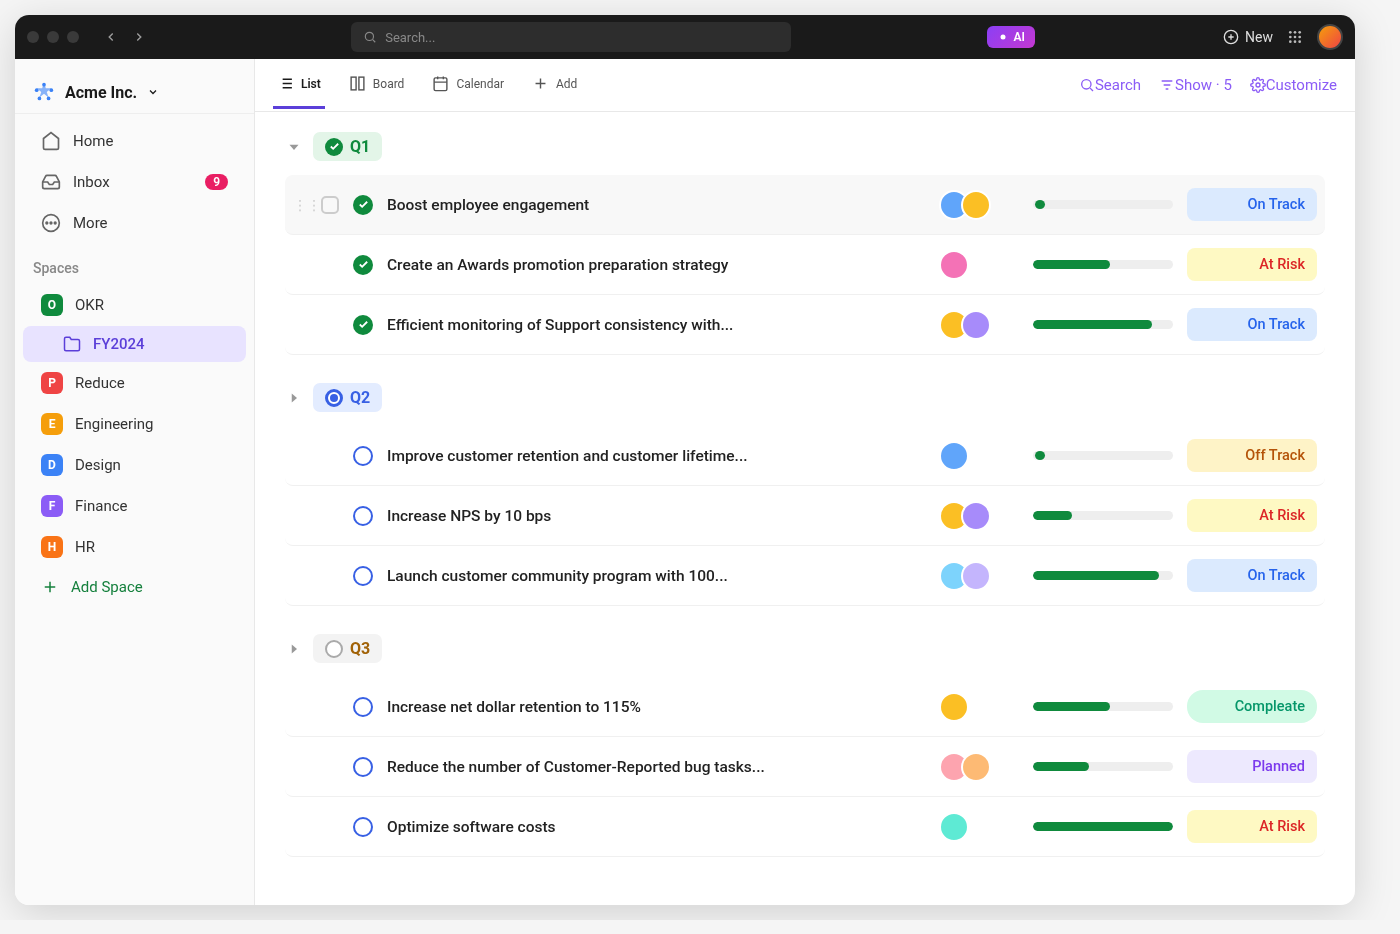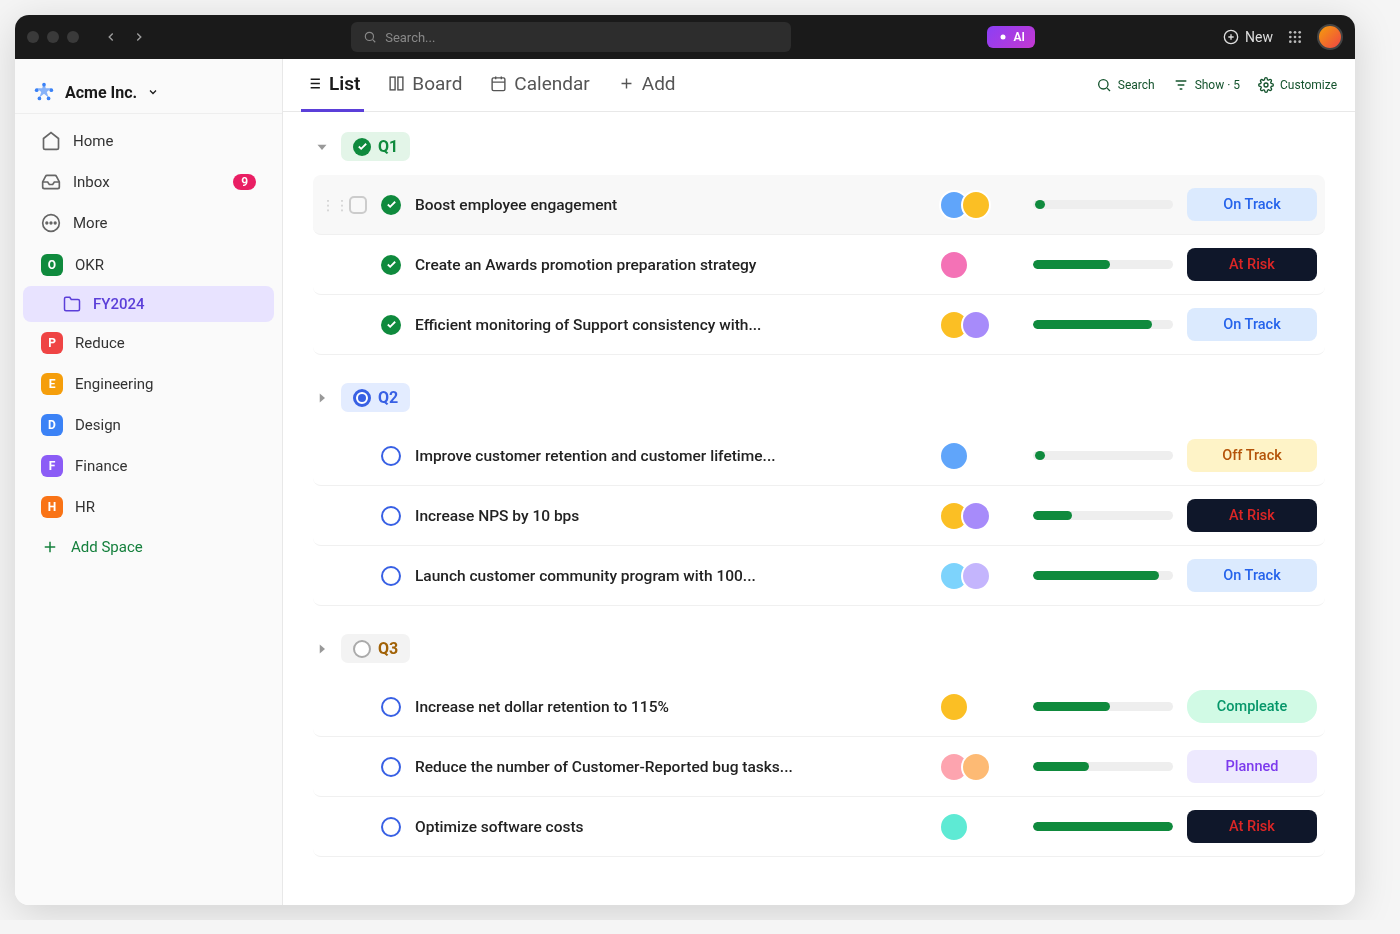--- a/index.html
+++ b/index.html
@@ -10,39 +10,39 @@
 .traffic-light { width: 12px; height: 12px; border-radius: 50%; background: #3a3a3a; }
 .nav-arrows { display: flex; gap: 4px; margin-right: 12px; }
 .nav-arrow { width: 24px; height: 24px; display: flex; align-items: center; justify-content: center; color: #999; cursor: pointer; border-radius: 4px; }
 .searchbar { flex: 1; max-width: 440px; margin: 0 auto; height: 30px; background: #2d2d2d; border-radius: 6px; display: flex; align-items: center; padding: 0 12px; color: #888; gap: 8px; font-size: 13px; }
 .ai-badge { background: linear-gradient(135deg, #8b3ff5, #c438d1); color: #fff; padding: 4px 10px; border-radius: 6px; font-size: 12px; font-weight: 600; display: flex; align-items: center; gap: 4px; margin-left: 8px; }
 .titlebar-right { display: flex; align-items: center; gap: 14px; margin-left: auto; }
 .new-btn { display: flex; align-items: center; gap: 6px; color: #ddd; font-size: 14px; cursor: pointer; }
 .grid-icon { color: #bbb; cursor: pointer; }
 .avatar-top { width: 26px; height: 26px; border-radius: 50%; background: linear-gradient(135deg, #f59e0b, #ef4444); border: 2px solid #444; }
 .body { flex: 1; display: flex; overflow: hidden; }
-.sidebar { width: 268px; border-right: 1px solid #e8e8e8; background: #fafafa; display: flex; flex-direction: column; padding: 12px 0; }
+.sidebar { width: 240px; border-right: 1px solid #e8e8e8; background: #fafafa; display: flex; flex-direction: column; padding: 12px 0; }
 .workspace-header { display: flex; align-items: center; gap: 10px; padding: 10px 18px; font-weight: 700; font-size: 16px; color: #1a1a1a; cursor: pointer; border-bottom: 1px solid #eee; margin-bottom: 6px; }
 .logo-icon { width: 22px; height: 22px; }
 .nav-item { display: flex; align-items: center; gap: 12px; padding: 10px 18px; font-size: 15px; color: #333; cursor: pointer; border-radius: 8px; margin: 1px 8px; }
 .nav-icon { width: 20px; height: 20px; color: #666; }
 .badge { background: #e91e63; color: #fff; border-radius: 12px; padding: 1px 8px; font-size: 12px; font-weight: 600; margin-left: auto; }
 .section-label { padding: 16px 18px 8px; font-size: 14px; color: #888; font-weight: 500; }
 .space-item { display: flex; align-items: center; gap: 12px; padding: 9px 18px; font-size: 15px; color: #333; cursor: pointer; border-radius: 8px; margin: 1px 8px; }
 .space-item.active { background: #e8e3ff; color: #5b3fd9; font-weight: 500; }
 .space-item.active.indent { padding-left: 40px; }
 .space-icon { width: 22px; height: 22px; border-radius: 6px; display: flex; align-items: center; justify-content: center; color: #fff; font-size: 12px; font-weight: 700; flex-shrink: 0; }
 .folder-icon { color: #5b3fd9; width: 18px; height: 18px; }
 .add-space { color: #15803d; }
 .main { flex: 1; display: flex; flex-direction: column; overflow: hidden; }
 .toolbar { height: 53px; border-bottom: 1px solid #e8e8e8; display: flex; align-items: center; padding: 0 18px; gap: 20px; }
-.view-tab { display: flex; align-items: center; gap: 7px; font-size: 19px; color: #555; cursor: pointer; padding: 14px 4px; border-bottom: 3px solid transparent; }
+.view-tab { display: flex; align-items: center; gap: 7px; font-size: 12px; color: #555; cursor: pointer; padding: 14px 4px; border-bottom: 3px solid transparent; }
 .view-tab.active { color: #1a1a1a; font-weight: 600; border-bottom-color: #5b3fd9; }
 .toolbar-right { margin-left: auto; display: flex; align-items: center; gap: 18px; }
-.toolbar-action { display: flex; align-items: center; gap: 6px; font-size: 12px; color: #14532d; cursor: pointer; }
+.toolbar-action { display: flex; align-items: center; font-size: 15px; color: #8b5cf6; cursor: pointer; }
 .content { flex: 1; overflow-y: auto; padding: 20px 30px; }
 .group { margin-bottom: 28px; }
 .group-header { display: flex; align-items: center; gap: 10px; margin-bottom: 14px; }
 .chevron { width: 18px; height: 18px; color: #999; cursor: pointer; }
 .group-badge { display: inline-flex; align-items: center; gap: 7px; padding: 5px 12px; border-radius: 7px; font-size: 16px; font-weight: 700; text-align: right; }
 .group-badge.q1 { background: #e3f5e8; color: #0f8a3d; }
 .group-badge.q2 { background: #e3ecff; color: #3860e4; }
 .group-badge.q3 { background: #f3f3f3; color: #a16207; }
 .status-dot { width: 18px; height: 18px; border-radius: 50%; display: inline-flex; align-items: center; justify-content: center; }
 .status-dot.complete { background: #0f8a3d; color: #fff; }
@@ -58,23 +58,23 @@
 .task-status { width: 20px; height: 20px; border-radius: 50%; flex-shrink: 0; }
 .task-status.complete { background: #0f8a3d; display: flex; align-items: center; justify-content: center; color: #fff; }
 .task-status.open { border: 2.5px solid #3860e4; }
 .task-title { flex: 1; font-size: 15.5px; color: #222; font-weight: 500; white-space: nowrap; overflow: hidden; text-overflow: ellipsis; }
 .assignees { display: flex; width: 80px; }
 .assignee { width: 30px; height: 30px; border-radius: 50%; border: 2px solid #fff; margin-left: -8px; }
 .assignee:first-child { margin-left: 0; }
 .progress-bar { width: 140px; height: 9px; background: #eee; border-radius: 5px; overflow: hidden; }
 .progress-fill { height: 100%; background: #0f8a3d; border-radius: 5px; }
 .progress-fill.dot { width: 10px; border-radius: 50%; margin-left: 2px; height: 9px; }
-.status-pill { width: 130px; padding: 8px 12px; border-radius: 8px; text-align: center; font-size: 14.5px; font-weight: 500; }
+.status-pill { width: 130px; padding: 8px 12px; border-radius: 8px; text-align: right; font-size: 14.5px; font-weight: 500; }
 .pill-ontrack { background: #dbeafe; color: #2563eb; }
-.pill-atrisk { background: #0f172a; color: #dc2626; }
+.pill-atrisk { background: #fef9c3; color: #dc2626; }
 .pill-offtrack { background: #fef3c7; color: #b45309; }
 .pill-complete { background: #d1fae5; color: #059669; border-radius: 16px; }
 .pill-planned { background: #ede9fe; color: #7c3aed; }
 svg { display: block; }
 </style>
 </head>
 <body>
 
 <div class="window">
 
@@ -178,20 +178,21 @@
                 <circle cx="12" cy="12" r="10"></circle>
                 <circle cx="7" cy="12" r="1" fill="currentColor"></circle>
                 <circle cx="12" cy="12" r="1" fill="currentColor"></circle>
                 <circle cx="17" cy="12" r="1" fill="currentColor"></circle>
               </svg>
             </span>
             <span>More</span>
           </div>
         </div>
 
+      <div class="section-label">Spaces</div>
       <div id="space-items">
           <div class="space-item">
             <span class="space-icon" style="background:#0f8a3d">O</span>
             <span>OKR</span>
           </div>
           <div class="space-item active indent">
             <svg class="folder-icon" viewBox="0 0 24 24" fill="none" stroke="currentColor" stroke-width="2">
               <path d="M22 19a2 2 0 01-2 2H4a2 2 0 01-2-2V5a2 2 0 012-2h5l2 3h9a2 2 0 012 2z"></path>
             </svg>
             <span>FY2024</span>

